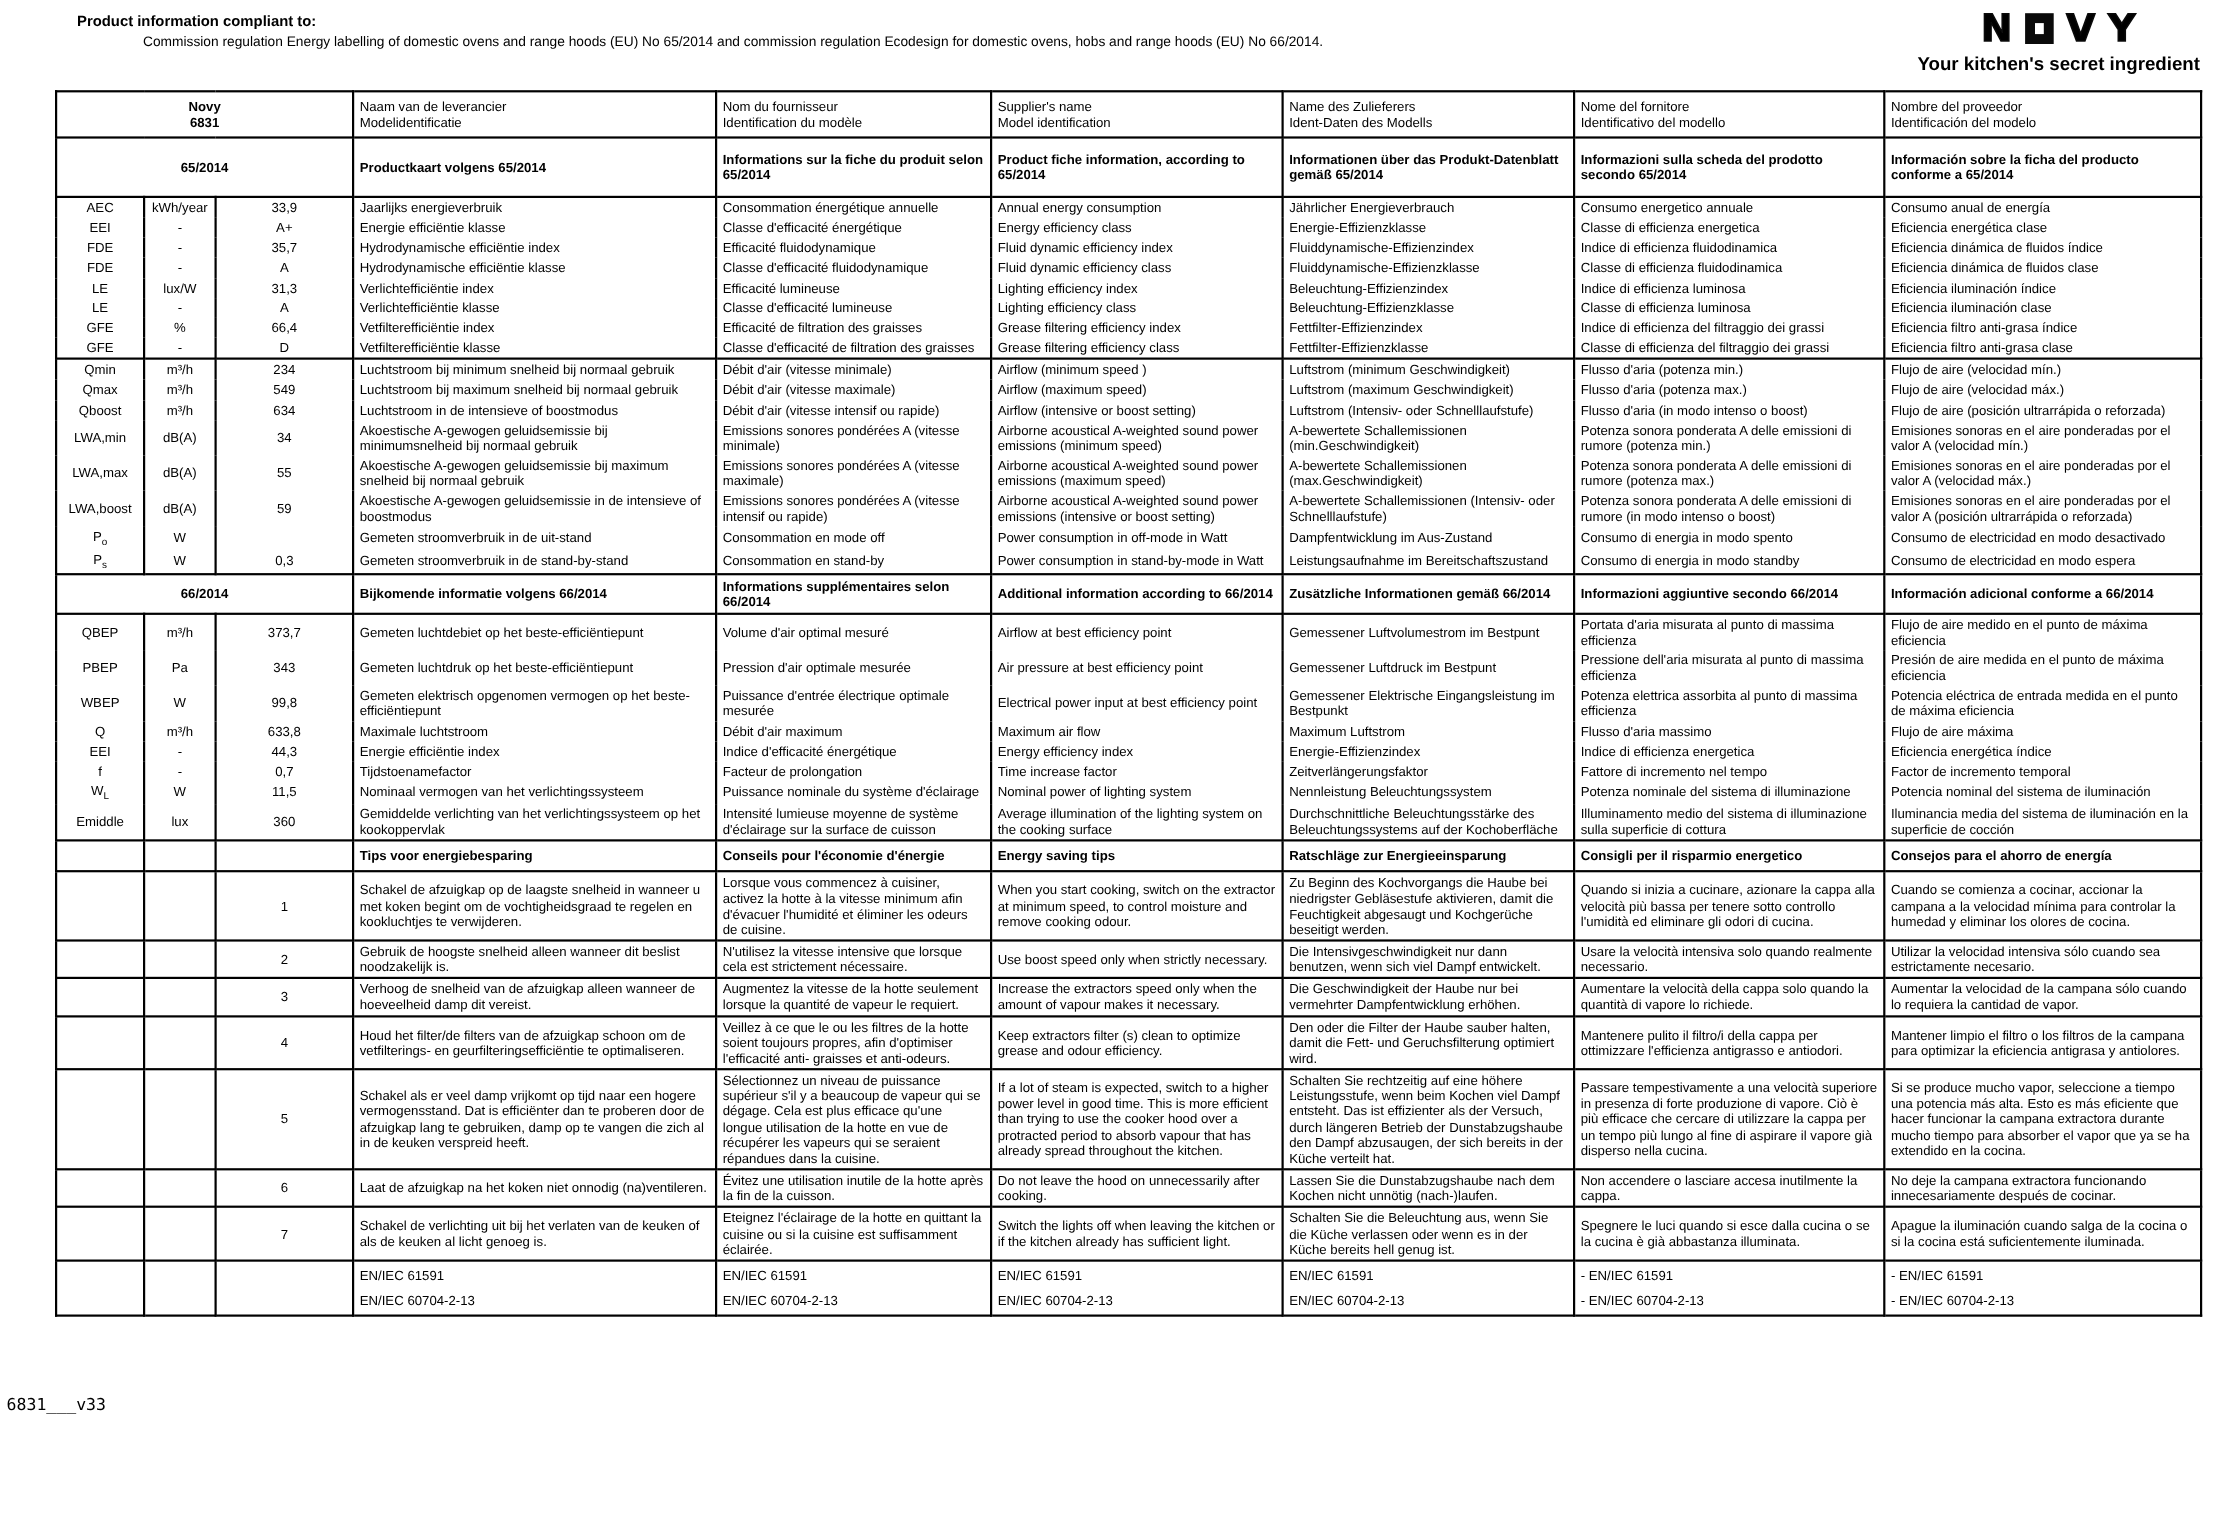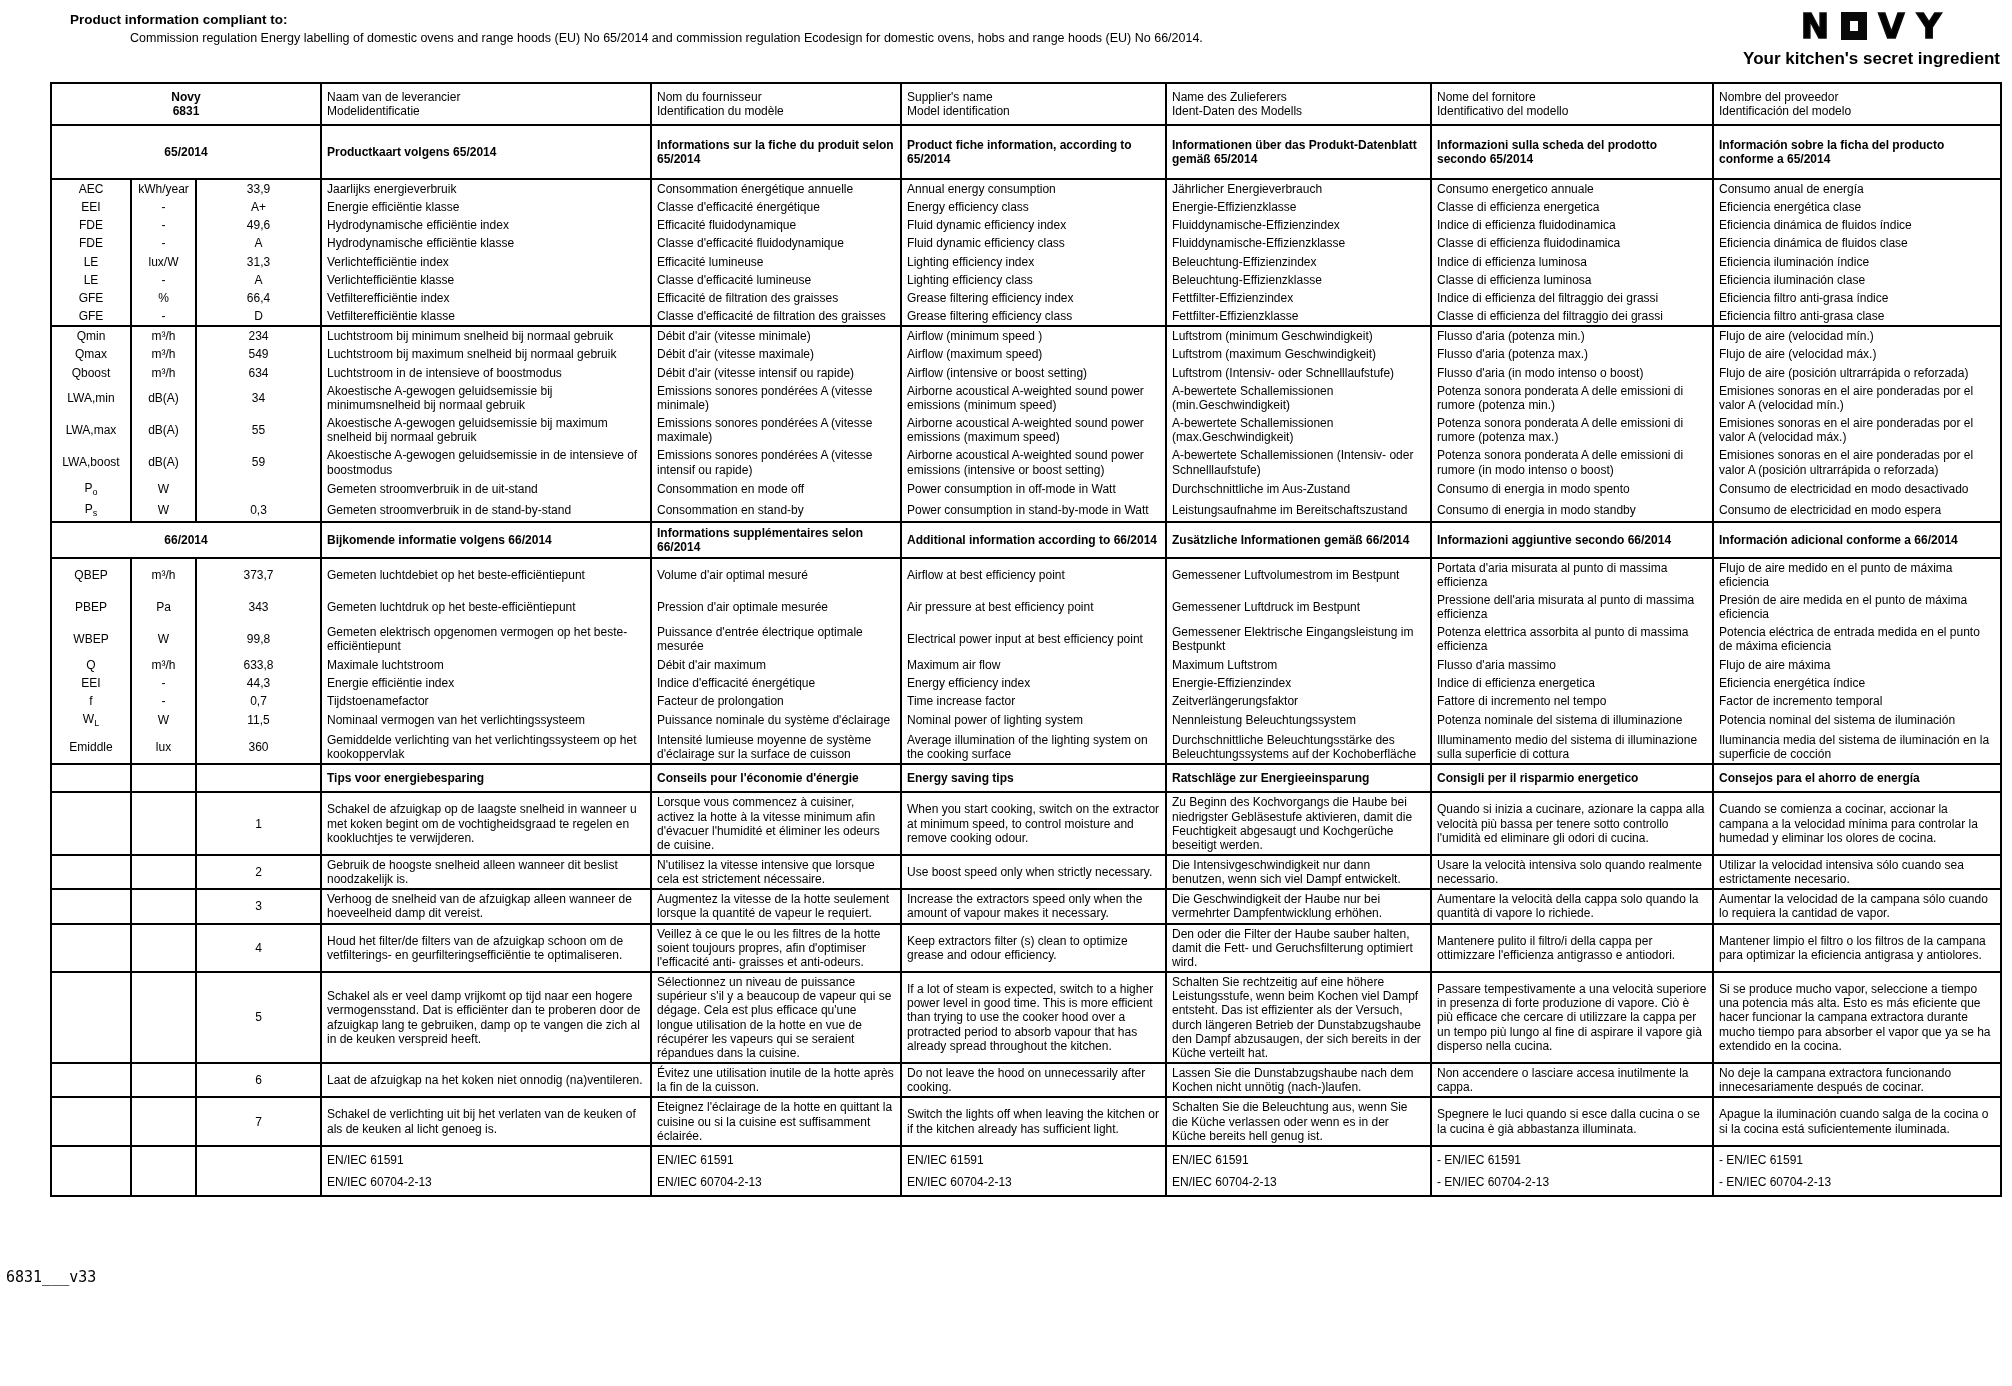--- a/index.html
+++ b/index.html
@@ -139,21 +139,21 @@
         <td>Energie efficiëntie klasse</td>
         <td>Classe d'efficacité énergétique</td>
         <td>Energy efficiency class</td>
         <td>Energie-Effizienzklasse</td>
         <td>Classe di efficienza energetica</td>
         <td>Eficiencia energética clase</td>
       </tr>
       <tr>
         <td class="code">FDE</td>
         <td class="unit">-</td>
-        <td class="val">49,6</td>
+        <td class="val">35,7</td>
         <td>Hydrodynamische efficiëntie index</td>
         <td>Efficacité fluidodynamique</td>
         <td>Fluid dynamic efficiency index</td>
         <td>Fluiddynamische-Effizienzindex</td>
         <td>Indice di efficienza fluidodinamica</td>
         <td>Eficiencia dinámica de fluidos índice</td>
       </tr>
       <tr>
         <td class="code">FDE</td>
         <td class="unit">-</td>
@@ -277,21 +277,21 @@
         <td>Potenza sonora ponderata A delle emissioni di rumore (in modo intenso o boost)</td>
         <td>Emisiones sonoras en el aire ponderadas por el valor A (posición ultrarrápida o reforzada)</td>
       </tr>
       <tr>
         <td class="code">P<sub>o</sub></td>
         <td class="unit">W</td>
         <td class="val"></td>
         <td>Gemeten stroomverbruik in de uit-stand</td>
         <td>Consommation en mode off</td>
         <td>Power consumption in off-mode in Watt</td>
-        <td>Durchschnittliche im Aus-Zustand</td>
+        <td>Dampfentwicklung im Aus-Zustand</td>
         <td>Consumo di energia in modo spento</td>
         <td>Consumo de electricidad en modo desactivado</td>
       </tr>
       <tr>
         <td class="code">P<sub>s</sub></td>
         <td class="unit">W</td>
         <td class="val">0,3</td>
         <td>Gemeten stroomverbruik in de stand-by-stand</td>
         <td>Consommation en stand-by</td>
         <td>Power consumption in stand-by-mode in Watt</td>

